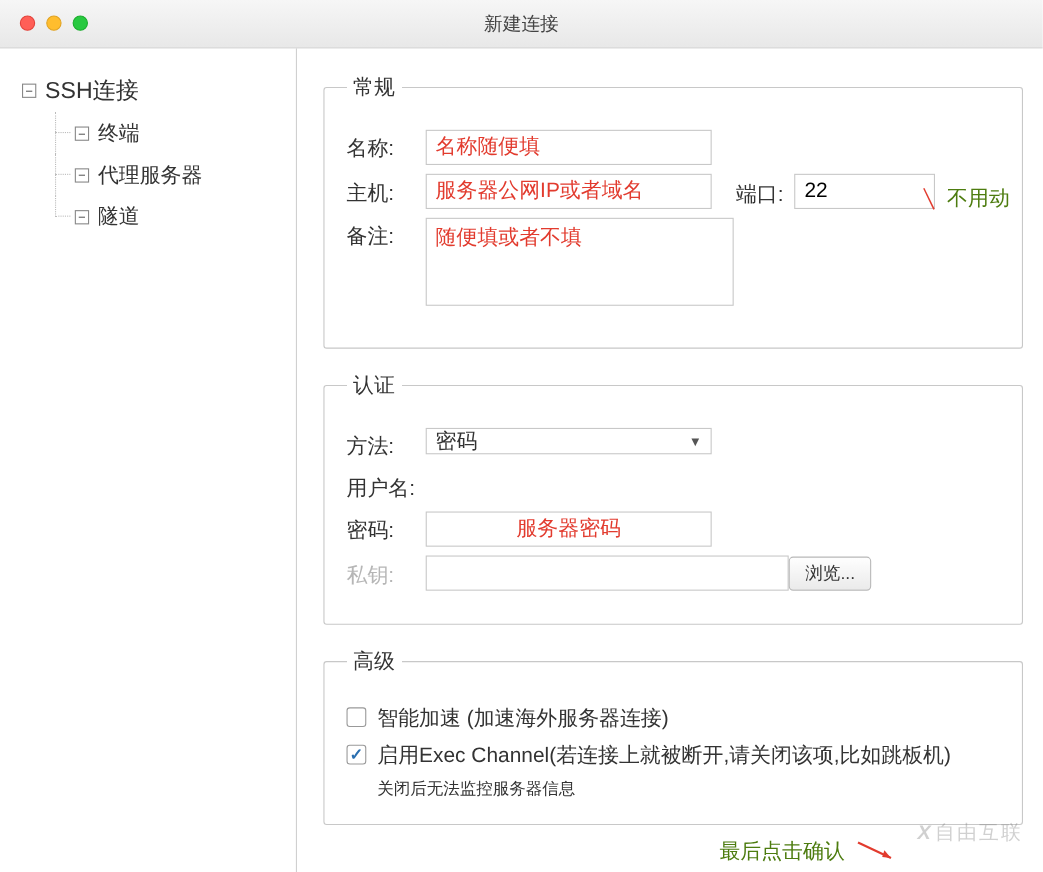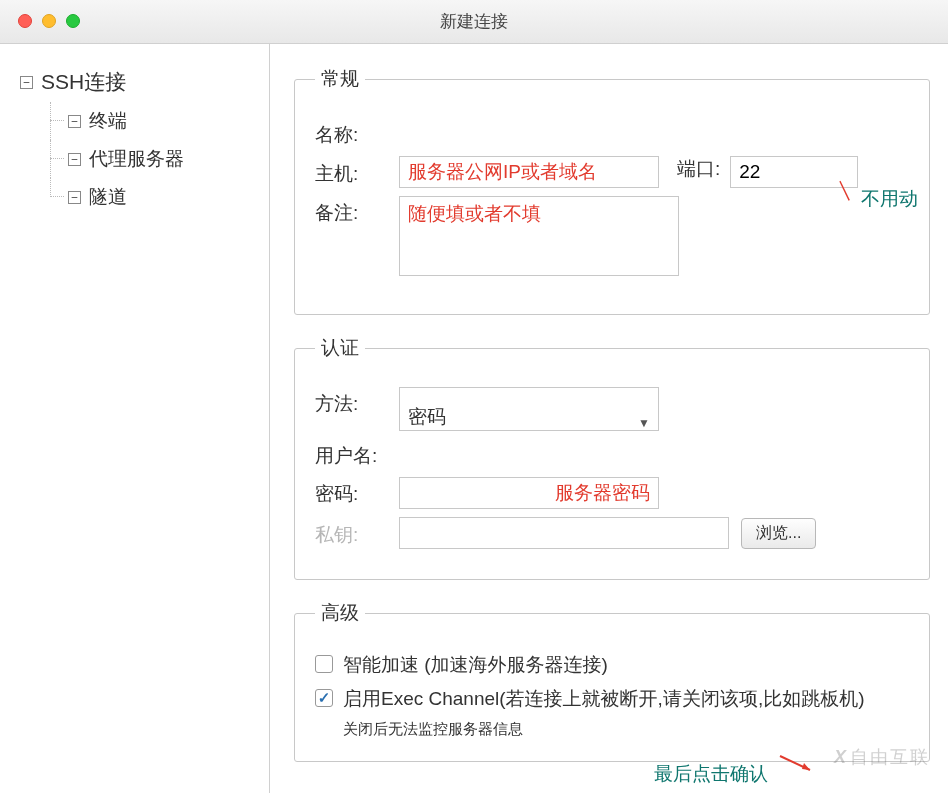--- a/index.html
+++ b/index.html
@@ -119,21 +119,20 @@
   legend {
     font-size: 19px;
     padding: 0 6px;
     color: #333;
   }
 
   .form-row {
     display: flex;
     align-items: flex-start;
     margin: 8px 0;
-    gap: 12px;
   }
   .form-row.host-row { align-items: center; }
   .form-label {
     width: 72px;
     text-align: left;
     font-size: 19px;
     padding-top: 4px;
     color: #333;
   }
   .form-label.disabled { color: #b6b6b6; }
@@ -143,30 +142,30 @@
     background: #fff;
     font-size: 19px;
     padding: 4px 8px;
     font-family: inherit;
   }
   .text-input { height: 32px; width: 240px; }
   .text-input.wide { width: 260px; }
   .text-input.port { width: 128px; }
   .textarea-input { width: 280px; height: 80px; resize: none; }
   .select-input {
-    height: 44px; width: 260px;
-    display: flex; align-items: flex-end; justify-content: space-between;
+    height: 24px; width: 260px;
+    display: flex; align-items: center; justify-content: space-between;
     padding: 0 8px;
     cursor: default;
   }
   .select-caret { font-size: 12px; color: #555; }
 
   .port-group {
-    display: flex; align-items: flex-start; gap: 10px;
-    margin-left: 6px;
+    display: flex; align-items: flex-end; gap: 10px;
+    margin-left: 22px;
   }
   .port-label { font-size: 19px; }
 
   .btn {
     border: 1px solid #b8b8b8;
     background: linear-gradient(#fefefe, #eaeaea);
     padding: 4px 14px;
     font-size: 16px;
     border-radius: 4px;
     cursor: default;
@@ -199,23 +198,22 @@
   }
   .cb-sub {
     margin-left: 28px;
     font-size: 15px;
     color: #333;
     margin-top: 2px;
   }
 
   
   .hint {
-    color: #0f766e;
-    font-size: 19px;
-    margin-top: 20px;
+    color: #4d7c0f;
+    font-size: 19px;
   }
   input::placeholder, textarea::placeholder {
     color: #e23b2e;
   }
 
   .port-note {
     position: absolute;
     right: 30px;
     top: 122px;
     display: flex;
@@ -296,20 +294,21 @@
     </ul>
   </div>
 
   <div class="content">
 
     <fieldset class="general">
       <legend>常规</legend>
 
       <div class="form-row">
         <div class="form-label">名称:</div>
+        <input class="text-input wide" placeholder="名称随便填" style="">
       </div>
 
       <div class="form-row host-row">
         <div class="form-label">主机:</div>
         <input class="text-input wide" placeholder="服务器公网IP或者域名" style="">
         <div class="port-group">
           <span class="port-label">端口:</span>
           <input class="text-input port" value="22" style="">
         </div>
       </div>
@@ -335,21 +334,21 @@
           <span class="select-caret">▼</span>
         </div>
       </div>
 
       <div class="form-row">
         <div class="form-label">用户名:</div>
       </div>
 
       <div class="form-row">
         <div class="form-label">密码:</div>
-        <input class="text-input wide" style="text-align: right;" placeholder="服务器密码">
+        <input class="text-input wide" style="text-align: center;" placeholder="服务器密码">
       </div>
 
       <div class="form-row" style="align-items:center">
         <div class="form-label disabled">私钥:</div>
         <input class="text-input" style="width: 330px;">
         <button class="btn">浏览...</button>
       </div>
     </fieldset>
 
     <fieldset>

